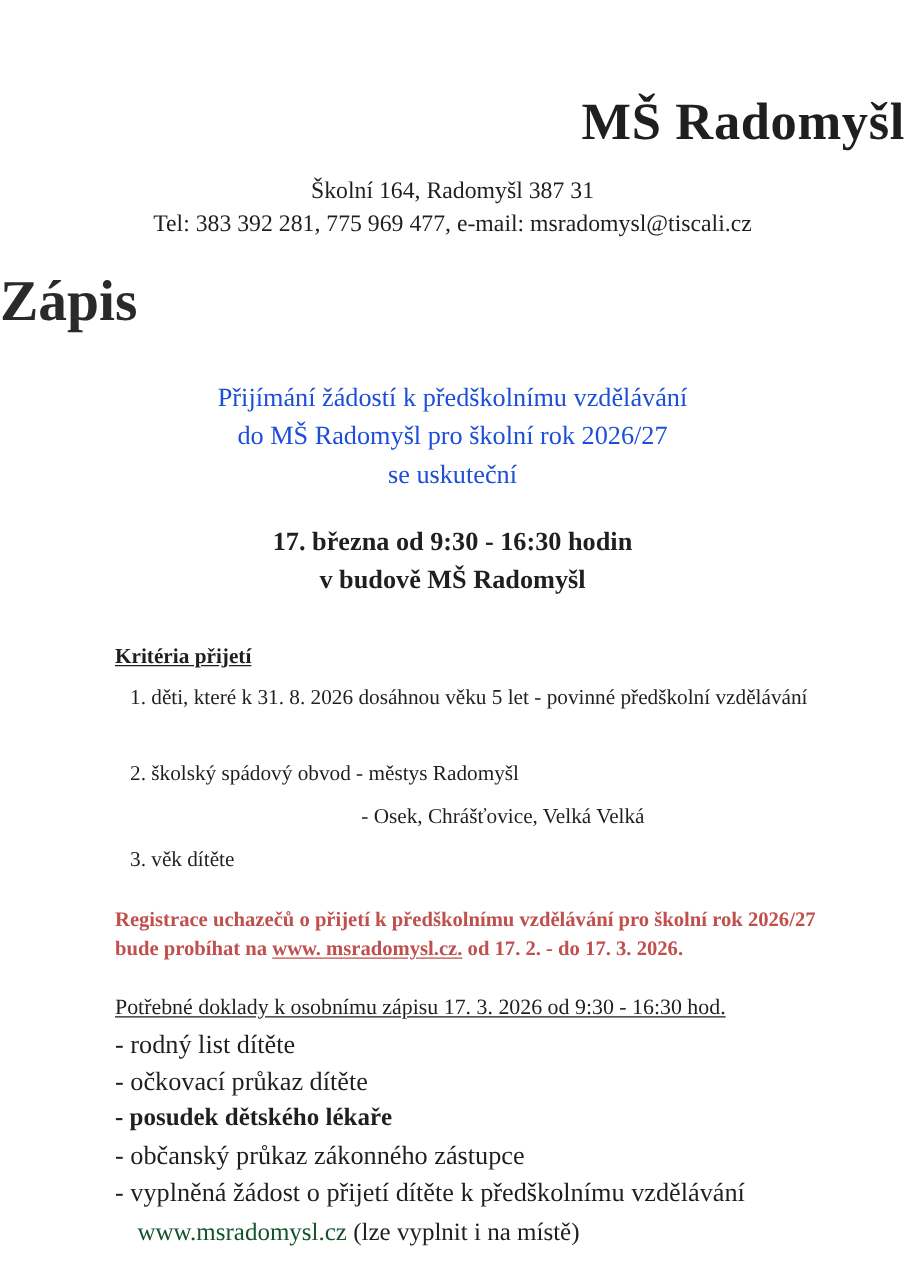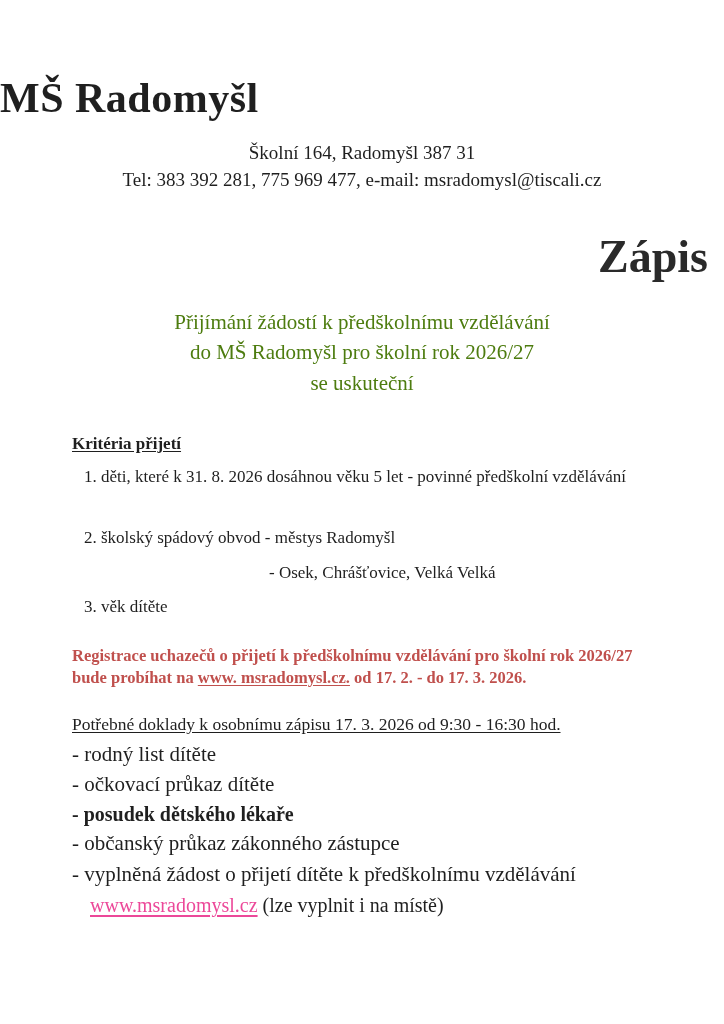--- a/index.html
+++ b/index.html
@@ -21,73 +21,73 @@
   .page {
     width: 724px;
     height: 1024px;
     box-sizing: border-box;
     background: #fff;
     position: relative;
   }
 
   
   .school-title {
-    text-align: left;
+    text-align: right;
     font-size: 42px;
     font-weight: bold;
     letter-spacing: 0.5px;
     margin: 0;
     padding-top: 76px;
     line-height: 1.05;
     color: #1f1f1f;
   }
   .address-block {
     text-align: center;
     margin-top: 20px;
     font-size: 19px;
     line-height: 1.42;
     color: #1f1f1f;
   }
   .address-line { display: block; }
 
   
   .doc-title {
-    text-align: right;
+    text-align: left;
     font-size: 46px;
     font-weight: bold;
-    margin: 16px;
+    margin: 0;
     padding-top: 22px;
     line-height: 1.1;
     color: #2a2a2a;
   }
 
   
   .intro {
     text-align: center;
-    margin-top: 24px;
+    margin-top: 36px;
     font-size: 21px;
     line-height: 1.45;
-    color: #4d7c0f;
+    color: #1d4ed8;
   }
   .intro span { display: block; }
 
   
   .when-where {
     text-align: center;
     margin-top: 25px;
     font-size: 21px;
     font-weight: bold;
     line-height: 1.42;
     color: #1f1f1f;
   }
   .when-where span { display: block; }
 
   
   .body-area {
-    padding-left: 72px;
+    padding-left: 92px;
     padding-right: 40px;
     margin-top: 36px;
   }
 
   .section-heading {
     font-size: 17px;
     font-weight: bold;
     text-decoration: underline;
     text-underline-offset: 2px;
     display: inline-block;
@@ -143,22 +143,21 @@
   .docs-list li.bold-item { font-weight: bold; font-size: 20px; }
 
   .form-link-row {
     margin-top: 2px;
     padding-left: 18px;
     font-size: 20px;
     line-height: 1.4;
     color: #1f1f1f;
   }
   .form-link {
-    color: #ec4899;
-    text-decoration: underline;
+    color: #14532d;
     text-underline-offset: 3px;
     text-align: right;
   }
   .form-note { color: #1f1f1f; }
 </style>
 </head>
 <body>
 
 <div class="page">
 
@@ -170,20 +169,24 @@
   </div>
 
   <h2 class="doc-title">Zápis</h2>
 
   <div class="intro">
     <span>Přijímání žádostí k předškolnímu vzdělávání</span>
     <span>do MŠ Radomyšl pro školní rok 2026/27</span>
     <span>se uskuteční</span>
   </div>
 
+  <div class="when-where">
+    <span>17. března od 9:30 - 16:30 hodin</span>
+    <span>v budově MŠ Radomyšl</span>
+  </div>
 
   <div class="body-area">
 
     <div>
       <div class="section-heading">Kritéria přijetí</div>
       <p class="crit-line">1. děti, které k 31. 8. 2026 dosáhnou věku 5 let - povinné  předškolní vzdělávání</p>
       <div class="crit-gap"></div>
       <p class="crit-line">2. školský spádový obvod  -  městys Radomyšl</p>
       <p class="crit-line crit-indent">-  Osek, Chrášťovice, Velká Velká</p>
       <p class="crit-line">3. věk dítěte</p>

